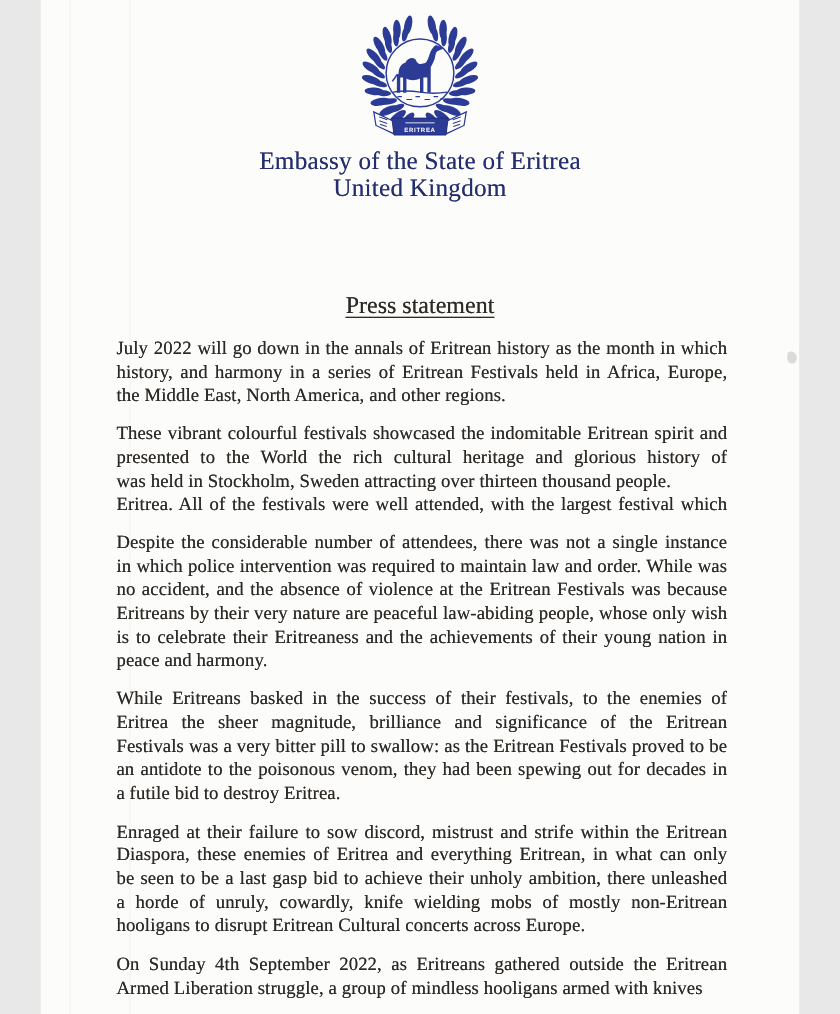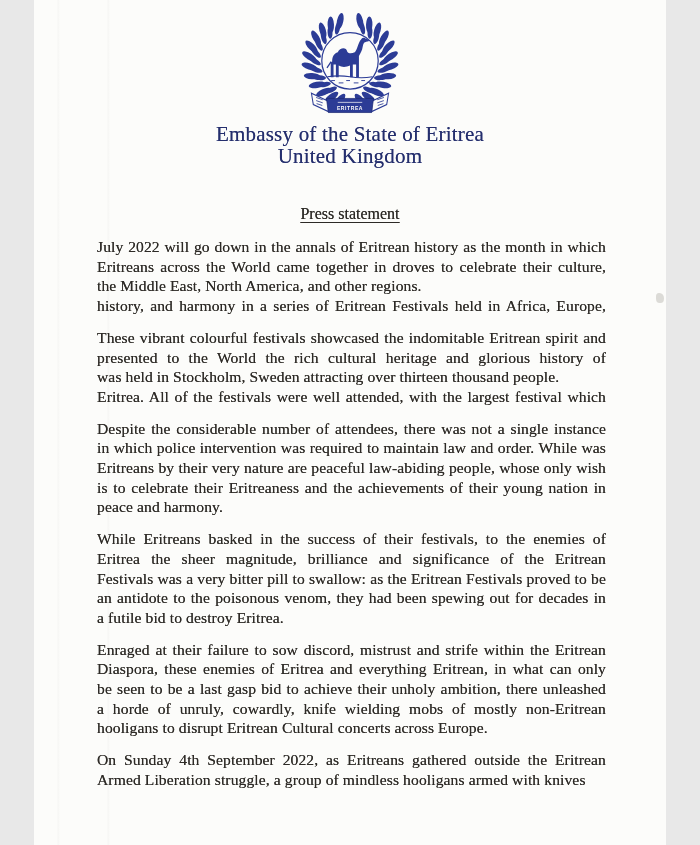--- a/index.html
+++ b/index.html
@@ -26,22 +26,22 @@
     text-align:center;
     margin-top:2px;
     color:#242e6d;
     font-size:21px;
     line-height:22px;
     letter-spacing:.2px;
     text-shadow:0 0 .4px rgba(36,46,109,.7);
   }
   .doc-heading{
     text-align:center;
-    margin-top:38px;
-    font-size:16px;
+    margin-top:77px;
+    font-size:20px;
     color:#2d2a26;
     text-shadow:0 0 .3px rgba(45,42,38,.8);
   }
   .doc-heading span{
     text-decoration:underline;
     text-decoration-thickness:1px;
     text-underline-offset:3px;
   }
   .doc-body{
     margin-top:14px;
@@ -172,33 +172,33 @@
     <div>United Kingdom</div>
   </div>
 
   <div class="doc-heading">
     <span>Press statement</span>
   </div>
 
   <div class="doc-body">
       <div class="para">
         <div class="line">July 2022 will go down in the annals of Eritrean history as the month in which</div>
-        <div class="line">Eritreans across the World came together in droves to celebrate their culture,</div>
+        <div class="line">history, and harmony in a series of Eritrean Festivals held in Africa, Europe,</div>
         <div class="line last">the Middle East, North America, and other regions.</div>
-        <div class="line">history, and harmony in a series of Eritrean Festivals held in Africa, Europe,</div>
       </div>
       <div class="para">
         <div class="line">These vibrant colourful festivals showcased the indomitable Eritrean spirit and</div>
         <div class="line">presented to the World the rich cultural heritage and glorious history of</div>
         <div class="line last">was held in Stockholm, Sweden attracting over thirteen thousand people.</div>
         <div class="line">Eritrea. All of the festivals were well attended, with the largest festival which</div>
       </div>
       <div class="para">
         <div class="line">Despite the considerable number of attendees, there was not a single instance</div>
         <div class="line">in which police intervention was required to maintain law and order. While was</div>
+        <div class="line">no accident, and the absence of violence at the Eritrean Festivals was because</div>
         <div class="line">Eritreans by their very nature are peaceful law-abiding people, whose only wish</div>
         <div class="line">is to celebrate their Eritreaness and the achievements of their young nation in</div>
         <div class="line last">peace and harmony.</div>
       </div>
       <div class="para">
         <div class="line">While Eritreans basked in the success of their festivals, to the enemies of</div>
         <div class="line">Eritrea the sheer magnitude, brilliance and significance of the Eritrean</div>
         <div class="line">Festivals was a very bitter pill to swallow: as the Eritrean Festivals proved to be</div>
         <div class="line">an antidote to the poisonous venom, they had been spewing out for decades in</div>
         <div class="line last">a futile bid to destroy Eritrea.</div>

